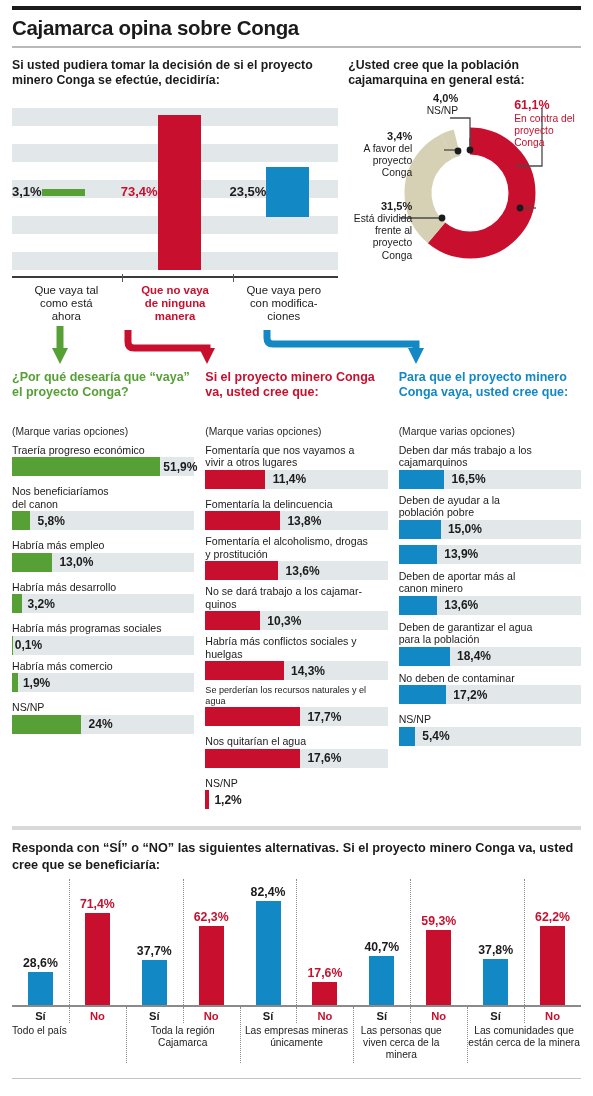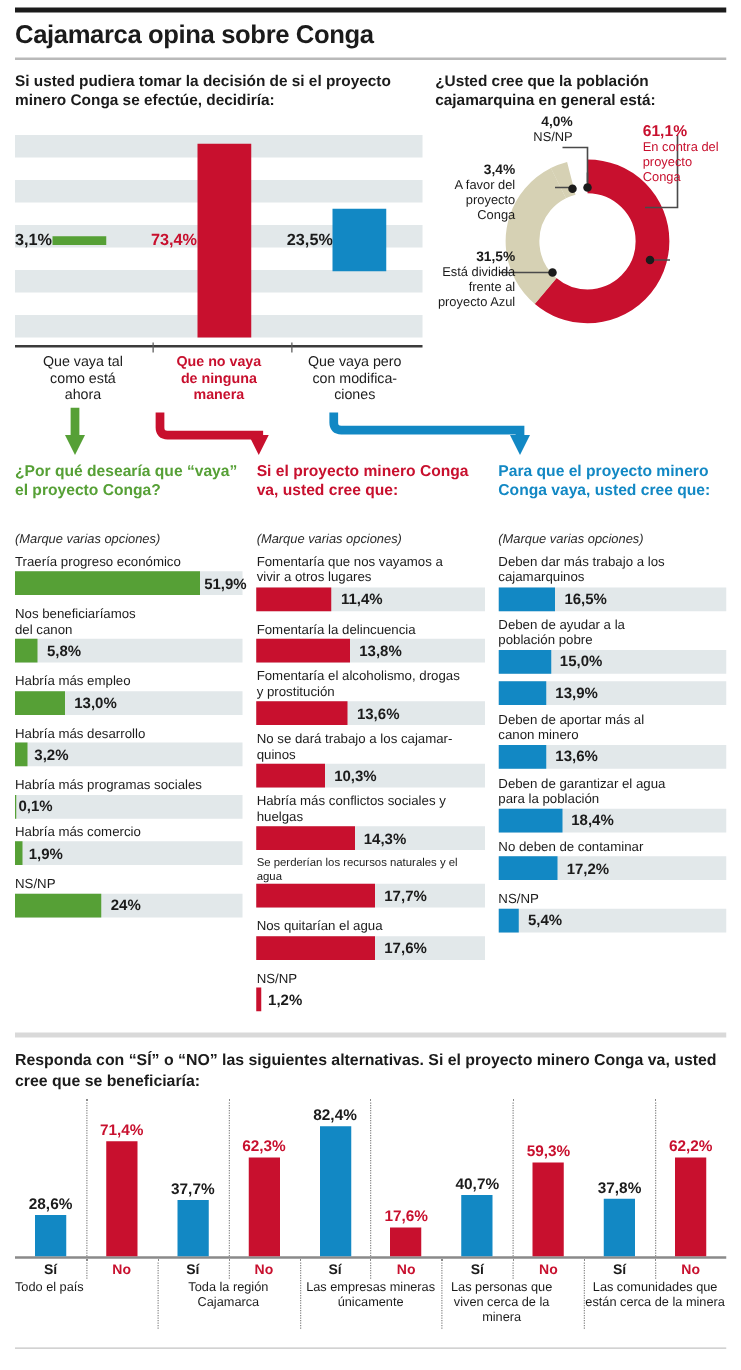--- a/index.html
+++ b/index.html
@@ -67,21 +67,21 @@
   .cb.dividida { left: 0px; top: 108px; width: 64px; text-align: right; }
 
   
   .arrows { position: relative; height: 42px; margin-top: 2px; }
   .arrows svg { position: absolute; left: 0; top: 0; }
 
   
   .cols { display: flex; gap: 11px; margin-top: 2px; }
   .col { width: 187px; }
   .col-title { font-size: 12.5px; font-weight: bold; line-height: 1.22; min-height: 52px; }
-  .col-sub { font-size: 10.3px; font-style: italic; color: #2a2a2a; margin-top: 4px; margin-bottom: 7px; }
+  .col-sub { font-size: 10.3px; color: #2a2a2a; margin-top: 4px; margin-bottom: 7px; }
   .hrow { margin-bottom: 5px; }
   .hlabel { font-size: 10.6px; line-height: 1.18; color: #1b1b1b; margin-bottom: 1px; }
   .hlabel.sm { font-size: 9.1px; }
   .track { position: relative; height: 19px; background: #e2e8ea; display: flex; align-items: center; }
   .fill { height: 19px; position: absolute; left: 0; top: 0; }
   .hval { position: relative; font-size: 12px; font-weight: bold; z-index: 2; white-space: nowrap; }
 
   
   .sep { height: 4px; background: #d9d9d9; margin: 12px 0 10px 0; }
   .b-head { font-size: 12.7px; font-weight: bold; line-height: 1.3; margin-bottom: 6px; }
@@ -200,21 +200,21 @@
         <div class="cb nsnp">
           <b>4,0%</b>
           <span>NS/NP</span>
         </div>
         <div class="cb afavor">
           <b>3,4%</b>
           <span>A favor del proyecto Conga</span>
         </div>
         <div class="cb dividida">
           <b>31,5%</b>
-          <span>Está dividida frente al proyecto Azul</span>
+          <span>Está dividida frente al proyecto Conga</span>
         </div>
         <div class="cb right">
           <b>61,1%</b>
           <span>En contra del proyecto Conga</span>
         </div>
       </div>
     </div>
   </div>
 
   <div class="arrows">

